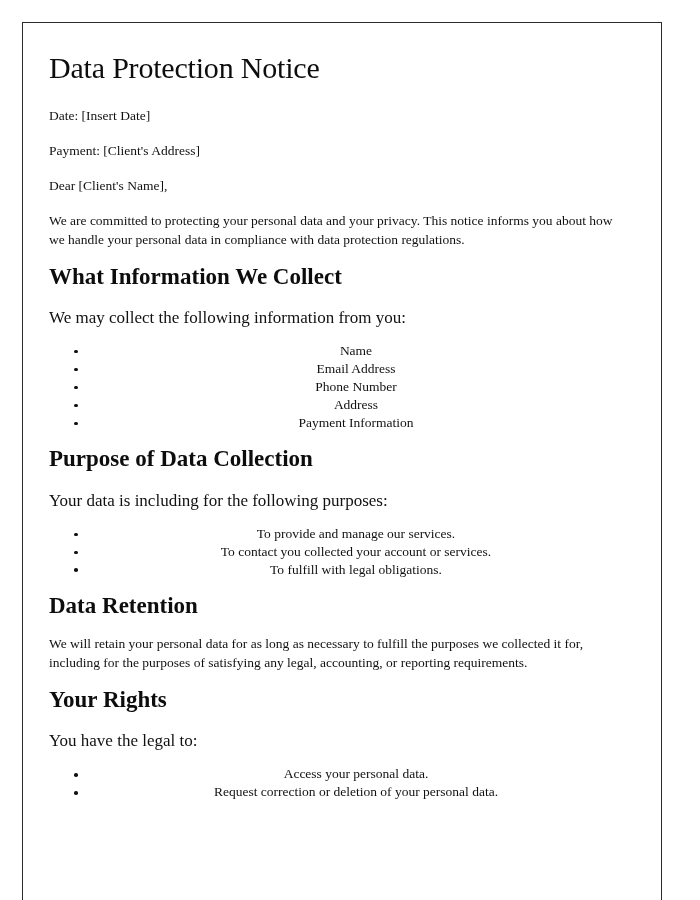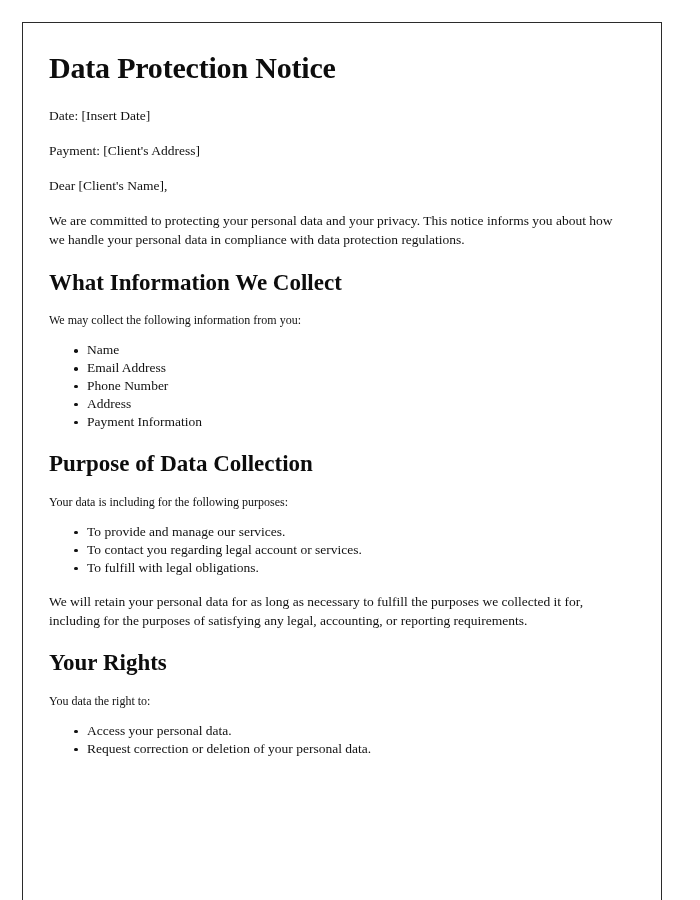--- a/index.html
+++ b/index.html
@@ -29,66 +29,67 @@
     background: #ffffff;
   }
 
   .page-inner {
     padding: 22px 36px 0 26px;
   }
 
   
   .doc-title {
     font-size: 30px;
-    font-weight: 700;
+    font-weight: 400;
     letter-spacing: -0.2px;
     line-height: 1.12;
     margin: 6px 0 22px 0;
     color: #0d0d0d;
   }
 
   .section-heading {
     font-size: 23px;
     font-weight: 700;
     line-height: 1.15;
-    margin: 20px 0 16px 0;
+    margin: 14px 0 16px 0;
     color: #0d0d0d;
     font-family: Liberation Serif, serif;
   }
 
   .meta-line {
     font-size: 13.5px;
     line-height: 1.35;
     margin: 0 0 17px 0;
   }
 
   .para {
     font-size: 13.5px;
     line-height: 1.38;
     margin: 16px 0 6px 0;
     max-width: 580px;
   }
 
   .lead-in {
-    font-size: 12px;
+    font-size: 17px;
     line-height: 1.38;
     margin: 16px 0 13px 0;
   }
 
   ul.bullets {
     margin: 0 0 8px 0;
     padding-left: 38px;
     list-style: none;
   }
   ul.bullets li {
     font-size: 13.5px;
     line-height: 1.33;
     position: relative;
     padding-left: 0;
     margin: 0;
+    text-align: center;
   }
   ul.bullets li::before {
     content: "";
     position: absolute;
     left: -13px;
     top: 7.5px;
     width: 3.6px;
     height: 3.6px;
     border-radius: 50%;
     background: #111111;
@@ -115,27 +116,28 @@
       <li>Email Address</li>
       <li>Phone Number</li>
       <li>Address</li>
       <li>Payment Information</li>
     </ul>
 
     <h2 class="section-heading">Purpose of Data Collection</h2>
     <p class="lead-in">Your data is including for the following purposes:</p>
     <ul class="bullets">
       <li>To provide and manage our services.</li>
-      <li>To contact you regarding legal account or services.</li>
+      <li>To contact you collected your account or services.</li>
       <li>To fulfill with legal obligations.</li>
     </ul>
 
+    <h2 class="section-heading">Data Retention</h2>
     <p class="para">We will retain your personal data for as long as necessary to fulfill the purposes we collected it for, including for the purposes of satisfying any legal, accounting, or reporting requirements.</p>
 
     <h2 class="section-heading">Your Rights</h2>
-    <p class="lead-in">You data the right to:</p>
+    <p class="lead-in">You have the legal to:</p>
     <ul class="bullets">
       <li>Access your personal data.</li>
       <li>Request correction or deletion of your personal data.</li>
     </ul>
 
   </div>
 </div>
 
 </body></html>

